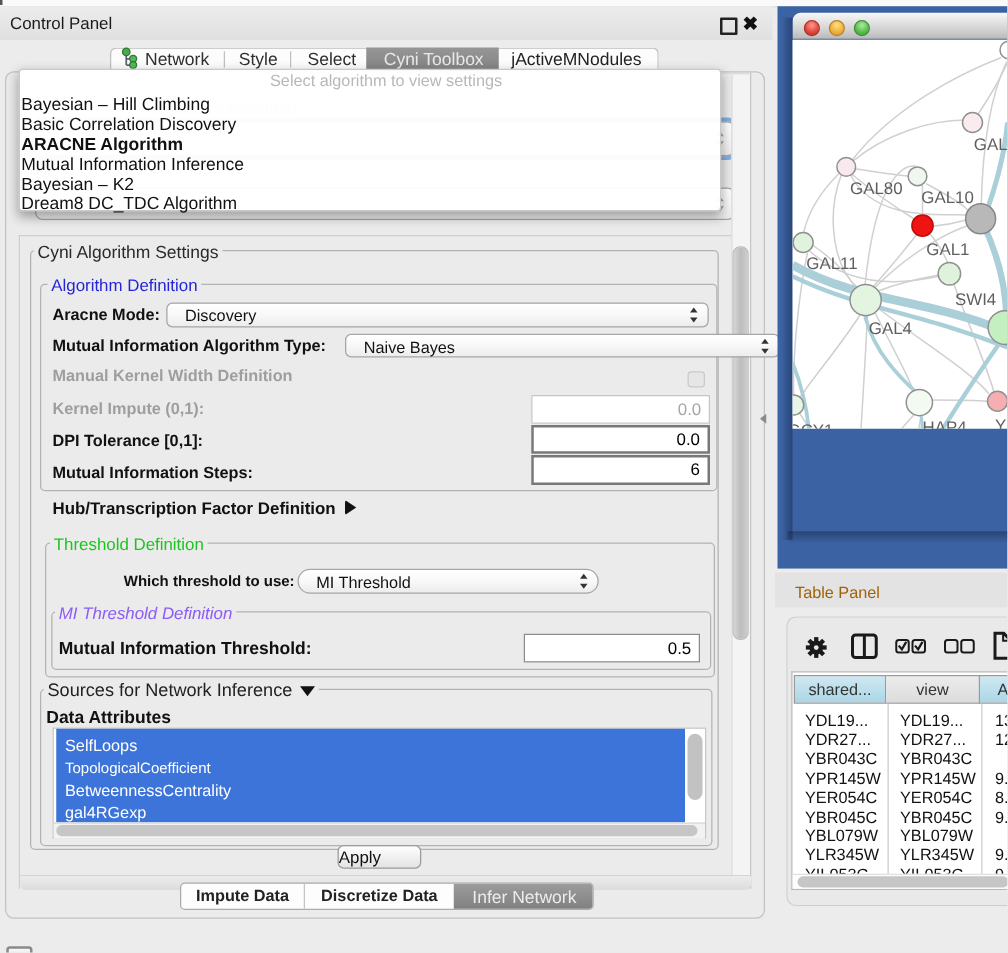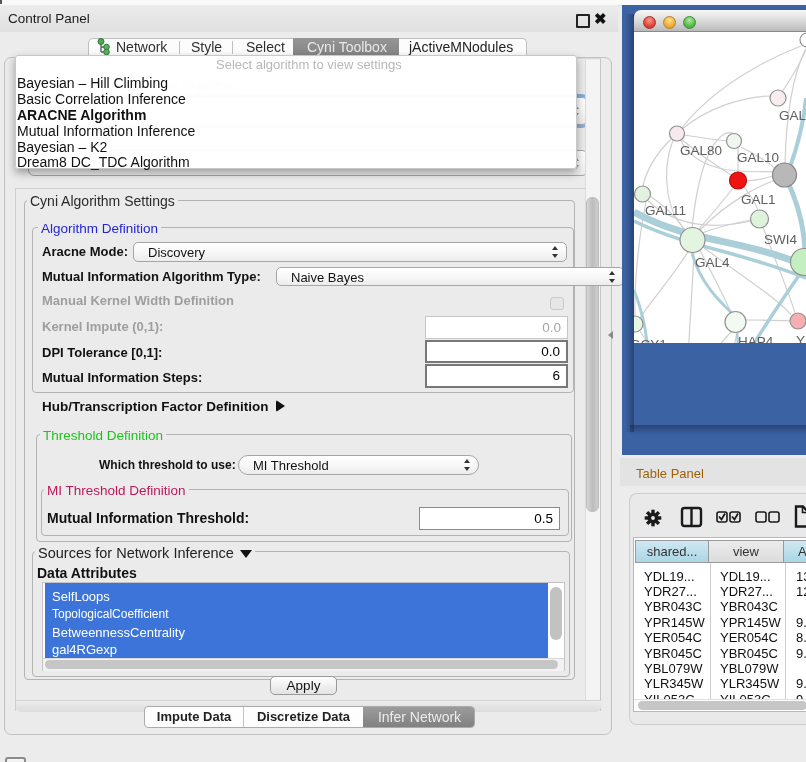--- a/index.html
+++ b/index.html
@@ -113,21 +113,21 @@
   <div class="group" style="left:36px;top:434px;width:536px;height:108px;"></div>
   <div class="legend" style="left:40px;top:428px;color:#1ec41e;background:#ebebeb;">Threshold Definition</div>
 
   <div class="lbl bold" style="left:99px;top:458px;font-size:12px;">Which threshold to use:</div>
   <div class="combo" style="left:238px;top:455px;width:241px;height:20px;border-radius:10px;">
       <span class="tx">MI Threshold</span>
       <span class="ar"></span>
     </div>
 
   <div class="group" style="left:41px;top:489px;width:528px;height:47px;"></div>
-  <div class="legend" style="left:44px;top:483px;color:#be185d;">MI Threshold Definition</div>
+  <div class="legend" style="left:44px;top:483px;color:#8b5cf6;font-style:italic;">MI Threshold Definition</div>
 
   <div class="lbl bold" style="left:47px;top:510px;font-size:14px;">Mutual Information Threshold:</div>
   <div class="field" style="left:419px;top:507px;width:141px;height:23px;border:1px solid #8a8a8a;color:#000;line-height:21px;">0.5</div>
 
   <div class="group" style="left:32px;top:551px;width:538px;height:126px;"></div>
   <div class="legend" style="left:35px;top:545px;font-size:14.5px;color:#222;">Sources for Network Inference <span style="display:inline-block;width:0;height:0;border-left:6px solid transparent;border-right:6px solid transparent;border-top:8px solid #111;vertical-align:middle;margin-left:2px;"></span></div>
 
   <div class="lbl bold" style="left:37px;top:565px;font-size:14px;">Data Attributes</div>
 
   <div class="abs" style="left:42px;top:582px;width:523px;height:89px;background:#fff;border:1px solid #c4c4c4;box-sizing:border-box;"></div>
@@ -138,30 +138,30 @@
   <div class="lbl" style="left:52px;top:642px;color:#fff;font-size:13px;">gal4RGexp</div>
   <div class="abs" style="left:550px;top:587px;width:12px;height:53px;background:#c2c2c2;border-radius:6px;"></div>
   <div class="abs" style="left:43px;top:658px;width:521px;height:12px;background:#f2f2f2;border-top:1px solid #d8d8d8;"></div>
   <div class="abs" style="left:45px;top:660px;width:513px;height:9px;background:#c6c6c6;border-radius:5px;"></div>
 </div>
 
 <div id="popup">
   <div class="abs" style="left:15px;top:55px;width:562px;height:114px;background:rgba(255,255,255,0.96);border:1px solid #c8c8c8;border-radius:3px;box-shadow:0 4px 9px rgba(0,0,0,0.35);box-sizing:border-box;"></div>
   <div class="lbl" style="left:216px;top:57px;color:#b8b8b8;">Select algorithm to view settings</div>
   <div class="lbl" style="left:17px;top:75px;font-size:14px;">Bayesian – Hill Climbing</div>
-  <div class="lbl" style="left:17px;top:91px;font-size:14px;">Basic Correlation Inference</div>
+  <div class="lbl" style="left:17px;top:91px;font-size:14px;">Basic Correlation Discovery</div>
   <div class="lbl bold" style="left:17px;top:107px;font-size:14px;">ARACNE Algorithm</div>
   <div class="lbl" style="left:17px;top:123px;font-size:14px;">Mutual Information Inference</div>
   <div class="lbl" style="left:17px;top:139px;font-size:14px;">Bayesian – K2</div>
   <div class="lbl" style="left:17px;top:154px;font-size:14px;">Dream8 DC_TDC Algorithm</div>
 </div>
 
 <div id="leftbottom">
 
-  <div class="abs" style="left:270px;top:676px;width:67px;height:19px;background:linear-gradient(#fefefe,#e3e3e3);border:1px solid #9a9a9a;border-radius:5px;box-sizing:border-box;text-align:center;font-size:13.5px;color:#111;line-height:17px;">Apply</div>
+  <div class="abs" style="left:270px;top:676px;width:67px;height:19px;background:linear-gradient(#fefefe,#e3e3e3);border:1px solid #9a9a9a;border-radius:5px;box-sizing:border-box;font-size:13.5px;color:#111;line-height:17px;">Apply</div>
 
   <div class="abs" style="left:16px;top:700px;width:585px;height:12px;background:linear-gradient(#ececec,#dcdcdc);border-radius:0 0 5px 5px;border-top:1px solid #d4d4d4;box-sizing:border-box;"></div>
 
   <div class="abs" style="left:144px;top:706px;width:331px;height:22px;background:#fdfdfd;border:1px solid #ababab;border-radius:4px;box-sizing:border-box;overflow:hidden;">
     <div class="abs" style="left:0;top:0;width:99px;height:22px;border-right:1px solid #c4c4c4;box-sizing:border-box;text-align:center;font-size:13px;font-weight:bold;color:#222;line-height:20px;">Impute Data</div>
     <div class="abs" style="left:218px;top:0;width:113px;height:22px;background:linear-gradient(#9c9c9c,#7e7e7e);text-align:center;font-size:14px;color:#ececec;line-height:20px;">Infer Network</div>
     <div class="abs" style="left:99px;top:0;width:119px;height:22px;box-sizing:border-box;text-align:center;font-size:13px;font-weight:bold;color:#222;line-height:20px;">Discretize Data</div>
   </div>
 
   <div class="abs" style="left:5px;top:757px;width:21px;height:10px;background:linear-gradient(#fafafa,#e0e0e0);border:2px solid #8a8a8a;border-radius:3px 3px 0 0;box-sizing:border-box;"></div>

